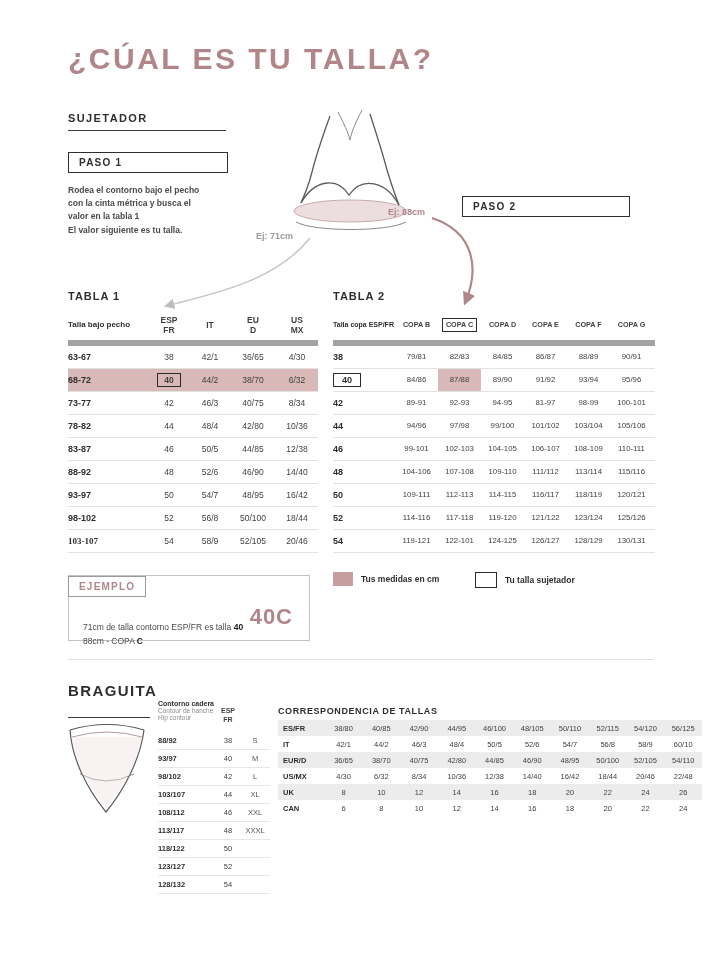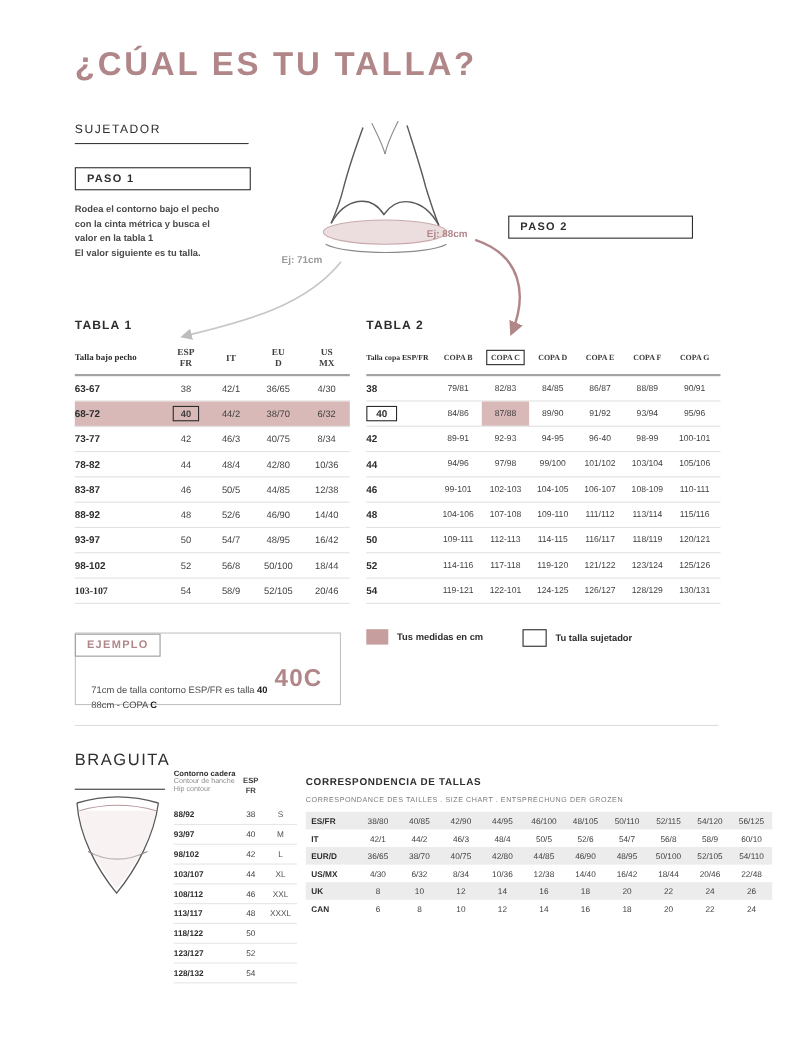--- a/index.html
+++ b/index.html
@@ -7,33 +7,33 @@
     --highlight:#d9b8b8;
     --swatch:#c79e9e;
     --text:#3f3f3f;
   }
   html,body{margin:0;padding:0;background:#fff;}
   .page{position:relative;width:720px;height:960px;background:#fff;
         font-family:"Liberation Sans",sans-serif;color:var(--text);overflow:hidden;}
   .abs{position:absolute;}
 
   .h-main{font-size:30px;font-weight:bold;letter-spacing:2.5px;color:var(--accent);}
-  .sec-head{font-size:11px;font-weight:normal;letter-spacing:1.4px;color:#2e2e2e;
+  .sec-head{font-size:11px;font-weight:bold;letter-spacing:1.4px;color:#2e2e2e;
             border-bottom:1px solid #3a3a3a;padding-bottom:6px;}
   .paso-box{border:1.5px solid #2e2e2e;font-size:10px;font-weight:bold;letter-spacing:1.2px;
             color:#2e2e2e;padding:4px 10px;}
   .small-text{font-size:8.5px;line-height:1.55;font-weight:bold;color:#4a4a4a;white-space:pre-line;}
   .measure{font-size:9px;font-weight:bold;}
   .measure.gray{color:#9a9a9a;}
   .measure.pink{color:var(--accent);}
   .tbl-title{font-size:11px;font-weight:bold;letter-spacing:1px;color:#2e2e2e;}
 
   
   .trow{display:flex;align-items:stretch;height:22px;border-bottom:1px solid #e2e2e2;font-size:8.5px;}
-  .trow.thead{height:30px;border-bottom:2px solid #a3a3a3;font-weight:bold;font-family:Liberation Serif, serif;}
+  .trow.thead{height:30px;border-bottom:6px solid #a3a3a3;font-weight:bold;}
   .cell{display:flex;align-items:center;height:100%;white-space:pre-line;line-height:1.2;}
   .cell.ctr{justify-content:center;text-align:center;}
   .cell.lbl{justify-content:flex-start;font-weight:bold;font-size:9px;color:#2e2e2e;}
   .cell.copah{font-size:7.2px;}
   .cell.smallh{font-size:7px;}
   .trow.hl{background:var(--highlight);}
   .hlc{background:var(--highlight);}
   .box{border:1.6px solid #2b2b2b;padding:1px 6px;display:inline-block;font-weight:bold;}
 
   
@@ -220,21 +220,21 @@
         <div class="cell ctr" style="width: 43px; font-size: 7.8px;">89/90</div>
         <div class="cell ctr" style="width: 43px; font-size: 7.8px;">91/92</div>
         <div class="cell ctr" style="width: 43px; font-size: 7.8px;">93/94</div>
         <div class="cell ctr" style="width: 43px; font-size: 7.8px;">95/96</div>
       </div>
       <div class="trow">
         <div class="cell lbl" style="width: 62px;">42</div>
         <div class="cell ctr" style="width: 43px; font-size: 7.8px;">89-91</div>
         <div class="cell ctr" style="width: 43px; font-size: 7.8px;">92-93</div>
         <div class="cell ctr" style="width: 43px; font-size: 7.8px;">94-95</div>
-        <div class="cell ctr" style="width: 43px; font-size: 7.8px;">96-40</div>
+        <div class="cell ctr" style="width: 43px; font-size: 7.8px;">81-97</div>
         <div class="cell ctr" style="width: 43px; font-size: 7.8px;">98-99</div>
         <div class="cell ctr" style="width: 43px; font-size: 7.8px;">100-101</div>
       </div>
       <div class="trow">
         <div class="cell lbl" style="width: 62px;">44</div>
         <div class="cell ctr" style="width: 43px; font-size: 7.8px;">94/96</div>
         <div class="cell ctr" style="width: 43px; font-size: 7.8px;">97/98</div>
         <div class="cell ctr" style="width: 43px; font-size: 7.8px;">99/100</div>
         <div class="cell ctr" style="width: 43px; font-size: 7.8px;">101/102</div>
         <div class="cell ctr" style="width: 43px; font-size: 7.8px;">103/104</div>
@@ -368,21 +368,21 @@
       </div>
       <div class="brow">
         <div class="bc0">128/132</div>
         <div class="bc1">54</div>
         <div class="bc2"></div>
       </div>
     </div>
 
   <div class="abs corr-title" style="left:278px;top:706px;">CORRESPONDENCIA DE TALLAS</div>
   <div class="abs corr-sub" style="left:278px;top:724px;">CORRESPONDANCE DES TAILLES . SIZE CHART . ENTSPRECHUNG DER GROZEN</div>
-  <div class="abs" style="left:278px;top:738px;width:424px;" id="corr-table">
+  <div class="abs" style="left:278px;top:720px;width:424px;" id="corr-table">
       <div class="crow alt">
         <div class="clabel">ES/FR</div>
         <div class="cval">38/80</div>
         <div class="cval">40/85</div>
         <div class="cval">42/90</div>
         <div class="cval">44/95</div>
         <div class="cval">46/100</div>
         <div class="cval">48/105</div>
         <div class="cval">50/110</div>
         <div class="cval">52/115</div>

